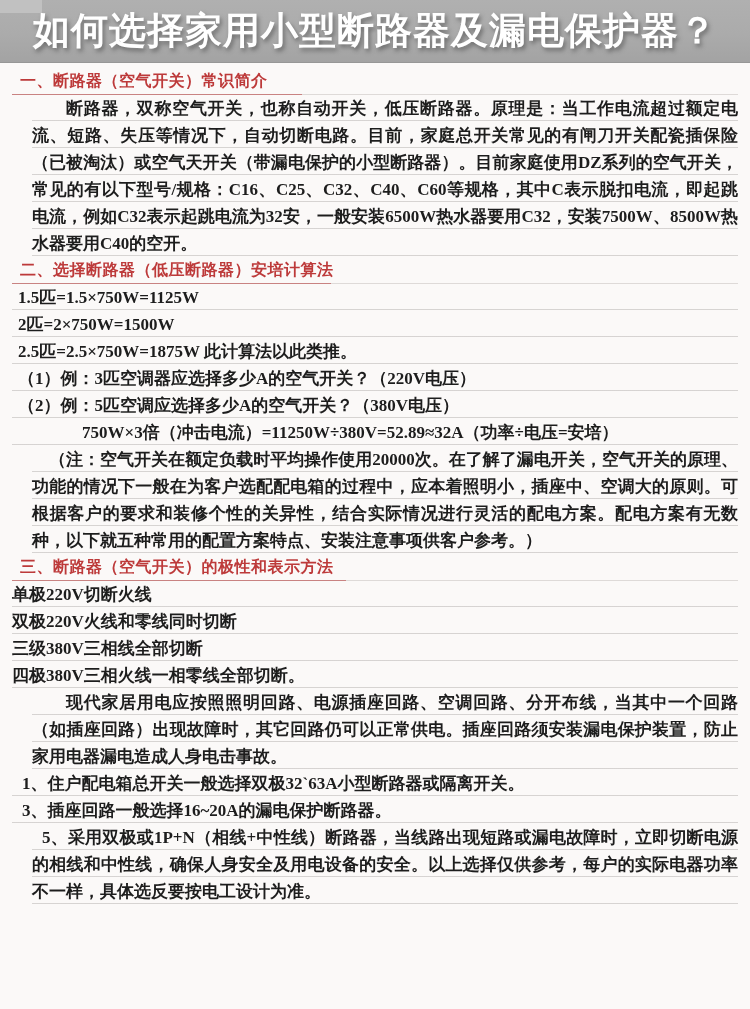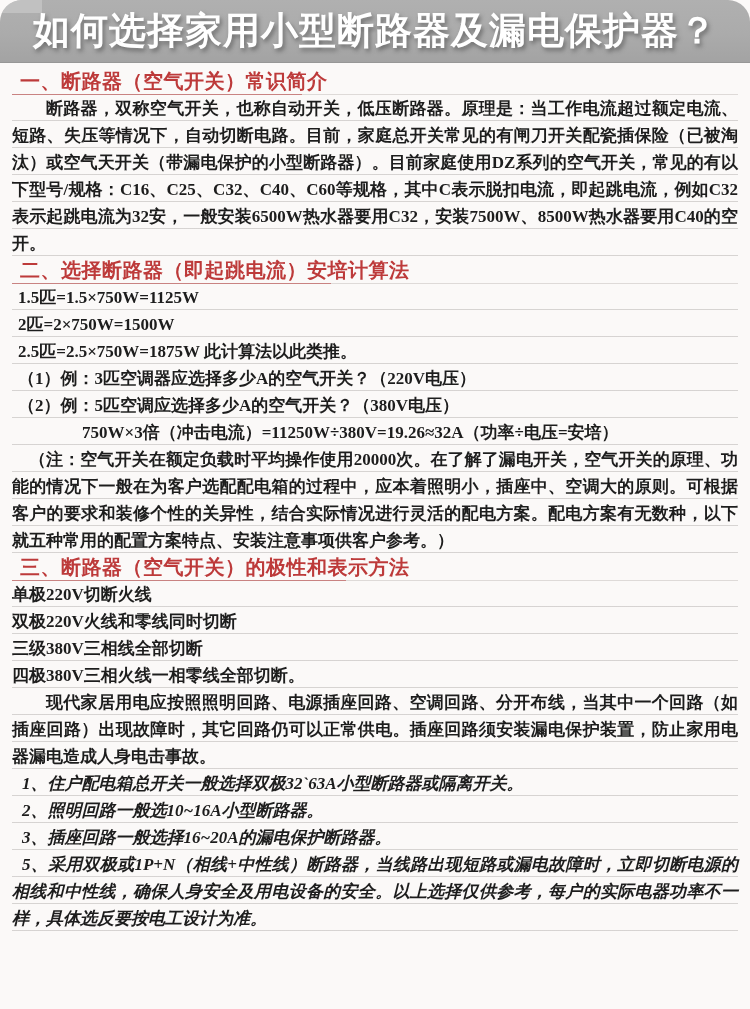--- a/index.html
+++ b/index.html
@@ -7,21 +7,20 @@
     font-family:"Liberation Serif","DejaVu Serif",serif;
     background:#fbf9f8;
   }
   .page{
     position:relative;
     width:750px;height:1009px;
     margin:0 auto;
     background:#fbf9f8;
     overflow:hidden;
     color:#1d1d1d;
-    border-radius:22px;
   }
   
   .banner{
     position:relative;
     height:62px;
     background:linear-gradient(to bottom,#b0b0b0 0,#ababab 55%,#a3a3a3 100%);
     border-bottom:1px solid #979797;
     display:flex;align-items:center;justify-content:center;
   }
   .banner .corner{
@@ -47,30 +46,30 @@
   }
   .ruled{
     line-height:27px;
     background-image:repeating-linear-gradient(
       to bottom,
       transparent 0,transparent 25px,
       rgba(120,115,112,.28) 25px,rgba(120,115,112,.28) 26px,
       transparent 26px,transparent 27px);
   }
   p,.line{margin:0;}
-  .just{text-align:justify;}
+  .just{text-align:justify;margin-left:20px;}
   .indent2{text-indent:2em;}
   .indent1{text-indent:1em;}
   .pad6{padding-left:6px;}
   .calc{padding-left:70px;}
-  .item{text-indent:10px;font-style:italic;}
+  .item{text-indent:10px;}
   
   .sec{
     margin:0;
-    font-size:20px;
+    font-size:16px;
     font-weight:700;
     color:#bd3a3a;
     line-height:26px;
     padding-left:8px;
     border-bottom:1px solid;
     border-image:linear-gradient(to right,
         #c98382 0,#c98382 var(--uw,40%),
         #dedad8 var(--uw,40%),#dedad8 100%) 1;
     letter-spacing:.5px;
   }
@@ -83,35 +82,34 @@
   <header class="banner">
     <div class="corner"></div>
     <h1>如何选择家用小型断路器及漏电保护器？</h1>
   </header>
 
   <main class="content">
 
     <h2 class="sec" style="--uw:40%">一、断路器（空气开关）常识简介</h2>
     <p class="ruled just indent2">断路器，双称空气开关，也称自动开关，低压断路器。原理是：当工作电流超过额定电流、短路、失压等情况下，自动切断电路。目前，家庭总开关常见的有闸刀开关配瓷插保险（已被淘汰）或空气天开关（带漏电保护的小型断路器）。目前家庭使用DZ系列的空气开关，常见的有以下型号/规格：C16、C25、C32、C40、C60等规格，其中C表示脱扣电流，即起跳电流，例如C32表示起跳电流为32安，一般安装6500W热水器要用C32，安装7500W、8500W热水器要用C40的空开。</p>
 
-    <h2 class="sec" style="--uw:44%">二、选择断路器（即起跳电流）安培计算法</h2>
+    <h2 class="sec" style="--uw:44%">二、选择断路器（低压断路器）安培计算法</h2>
     <div class="line ruled pad6">1.5匹=1.5×750W=1125W</div>
     <div class="line ruled pad6">2匹=2×750W=1500W</div>
     <div class="line ruled pad6">2.5匹=2.5×750W=1875W 此计算法以此类推。</div>
     <div class="line ruled pad6">（1）例：3匹空调器应选择多少A的空气开关？（220V电压）</div>
     <div class="line ruled pad6">（2）例：5匹空调应选择多少A的空气开关？（380V电压）</div>
-    <div class="line ruled calc">750W×3倍（冲击电流）=11250W÷380V=19.26≈32A（功率÷电压=安培）</div>
+    <div class="line ruled calc">750W×3倍（冲击电流）=11250W÷380V=52.89≈32A（功率÷电压=安培）</div>
     <p class="ruled just indent1">（注：空气开关在额定负载时平均操作使用20000次。在了解了漏电开关，空气开关的原理、功能的情况下一般在为客户选配配电箱的过程中，应本着照明小，插座中、空调大的原则。可根据客户的要求和装修个性的关异性，结合实际情况进行灵活的配电方案。配电方案有无数种，以下就五种常用的配置方案特点、安装注意事项供客户参考。）</p>
 
     <h2 class="sec" style="--uw:46%">三、断路器（空气开关）的极性和表示方法</h2>
     <div class="line ruled">单极220V切断火线</div>
     <div class="line ruled">双极220V火线和零线同时切断</div>
     <div class="line ruled">三级380V三相线全部切断</div>
     <div class="line ruled">四极380V三相火线一相零线全部切断。</div>
 
     <p class="ruled just indent2">现代家居用电应按照照明回路、电源插座回路、空调回路、分开布线，当其中一个回路（如插座回路）出现故障时，其它回路仍可以正常供电。插座回路须安装漏电保护装置，防止家用电器漏电造成人身电击事故。</p>
     <div class="line ruled item">1、住户配电箱总开关一般选择双极32`63A小型断路器或隔离开关。</div>
-    <div class="line ruled item">2、照明回路一般选10~16A小型断路器。</div>
     <div class="line ruled item">3、插座回路一般选择16~20A的漏电保护断路器。</div>
     <p class="ruled just item">5、采用双极或1P+N（相线+中性线）断路器，当线路出现短路或漏电故障时，立即切断电源的相线和中性线，确保人身安全及用电设备的安全。以上选择仅供参考，每户的实际电器功率不一样，具体选反要按电工设计为准。</p>
 
   </main>
 </div>
 
 </body></html>

